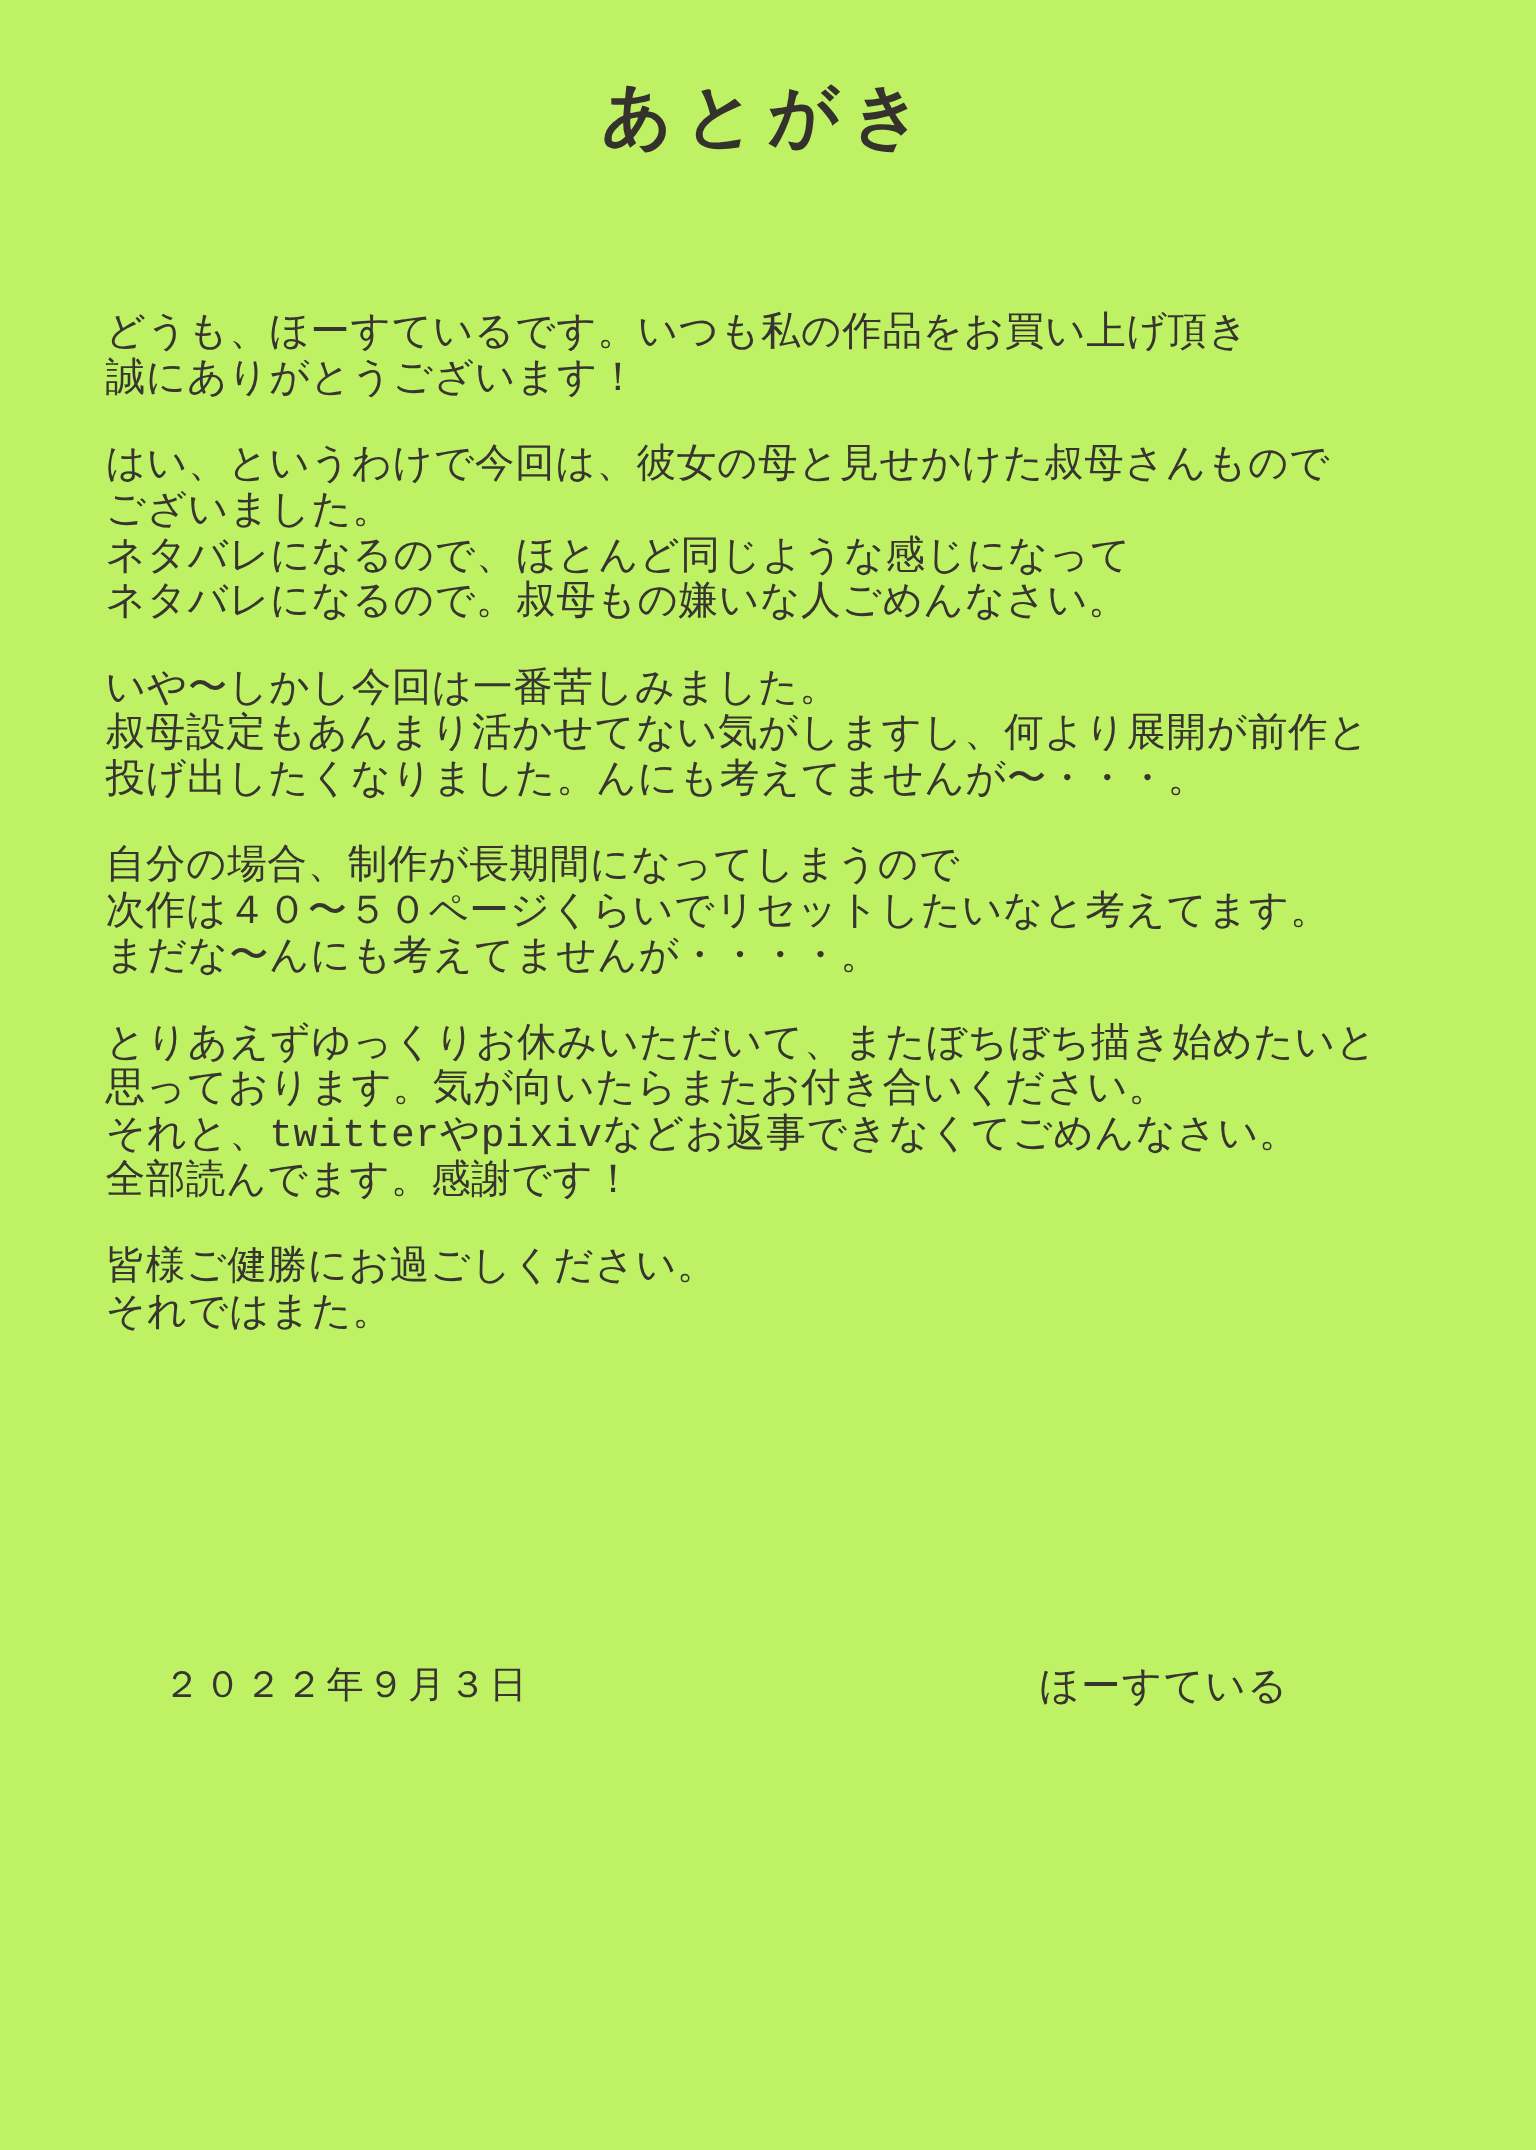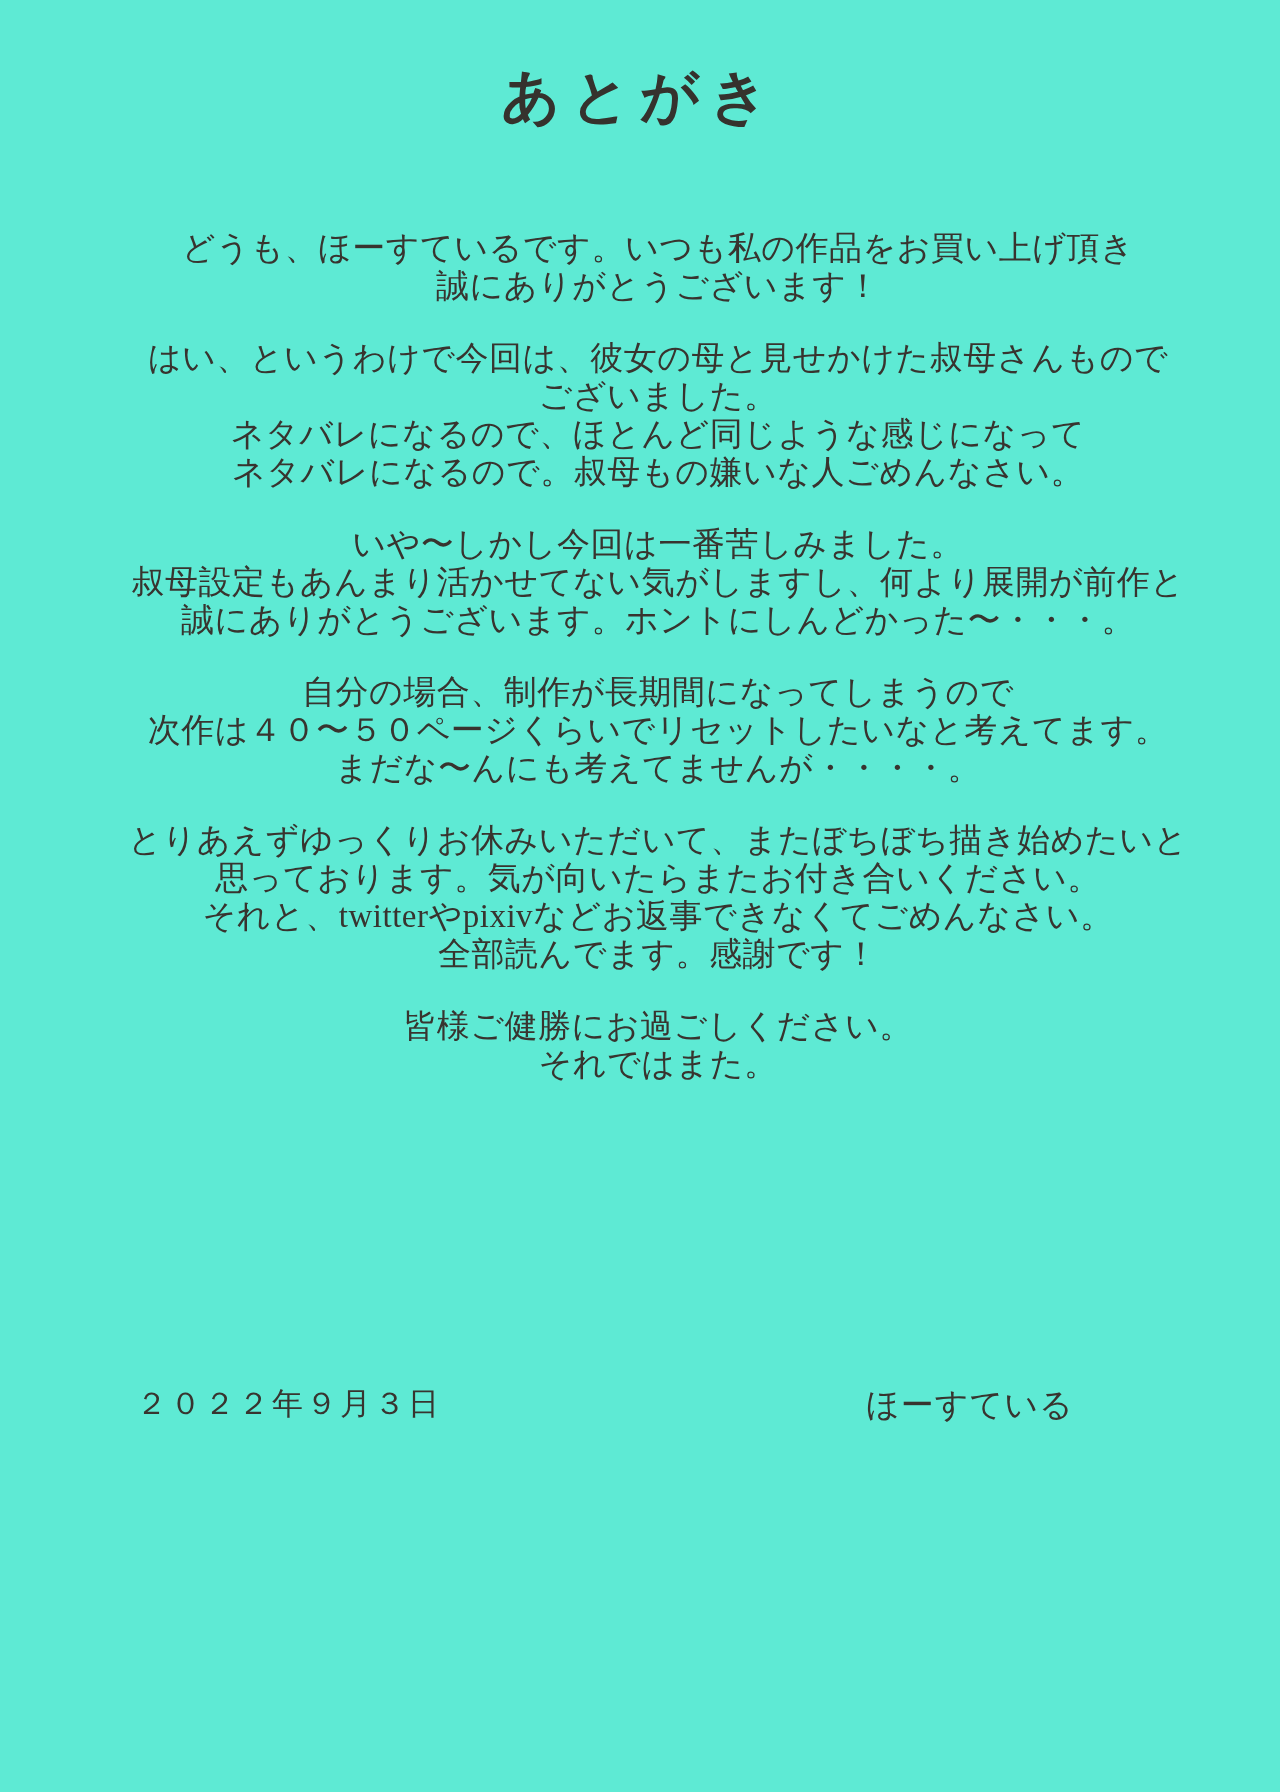--- a/index.html
+++ b/index.html
@@ -5,40 +5,39 @@
   html, body {
     margin: 0;
     padding: 0;
     background: #e8e8e8;
   }
   .page {
     position: relative;
     width: 1280px;
     height: 1792px;
     margin: 0 auto;
-    background: #5eead4;
-    font-family: Liberation Serif, serif;
+    background: #bef264;
+    font-family: Liberation Mono, monospace;
     color: #38342f;
     overflow: hidden;
   }
   .title {
     margin: 0;
     padding-top: 58px;
     text-align: center;
     font-size: 58px;
     font-weight: 600;
     letter-spacing: 10px;
     color: #35322d;
   }
   .body-text {
     position: absolute;
     left: 88px;
-    top: 229px;
+    top: 260px;
     width: 1140px;
-    text-align: center;
   }
   .para {
     margin: 0 0 34px 0;
     padding: 0;
   }
   .line {
     font-size: 33px;
     font-weight: 500;
     line-height: 38px;
     letter-spacing: 0.5px;
@@ -88,21 +87,21 @@
     <div class="para">
       <div class="line">はい、というわけで今回は、彼女の母と見せかけた叔母さんもので</div>
       <div class="line">ございました。</div>
       <div class="line">ネタバレになるので、ほとんど同じような感じになって</div>
       <div class="line">ネタバレになるので。叔母もの嫌いな人ごめんなさい。</div>
     </div>
 
     <div class="para">
       <div class="line">いや〜しかし今回は一番苦しみました。</div>
       <div class="line">叔母設定もあんまり活かせてない気がしますし、何より展開が前作と</div>
-      <div class="line">誠にありがとうございます。ホントにしんどかった〜・・・。</div>
+      <div class="line">投げ出したくなりました。んにも考えてませんが〜・・・。</div>
     </div>
 
     <div class="para">
       <div class="line">自分の場合、制作が長期間になってしまうので</div>
       <div class="line">次作は４０〜５０ページくらいでリセットしたいなと考えてます。</div>
       <div class="line">まだな〜んにも考えてませんが・・・・。</div>
     </div>
 
     <div class="para">
       <div class="line">とりあえずゆっくりお休みいただいて、またぼちぼち描き始めたいと</div>

